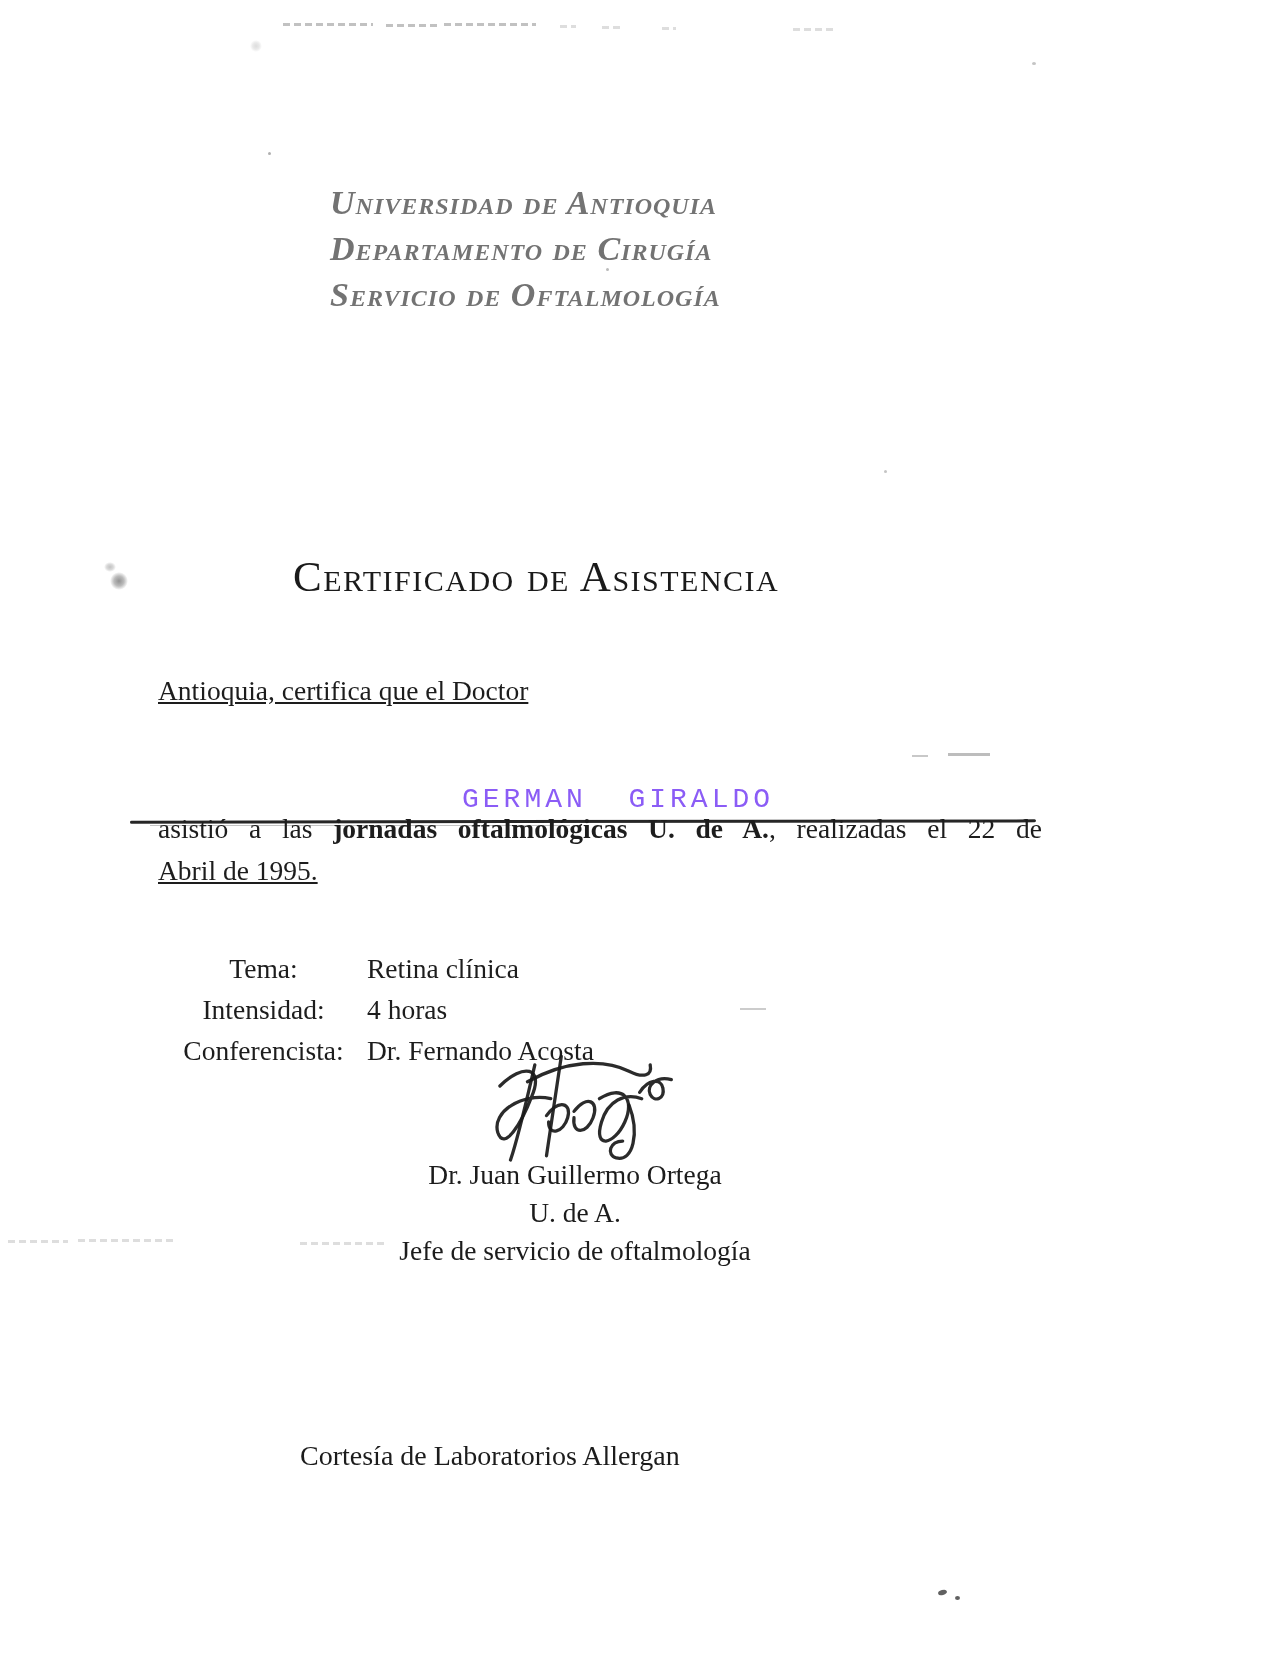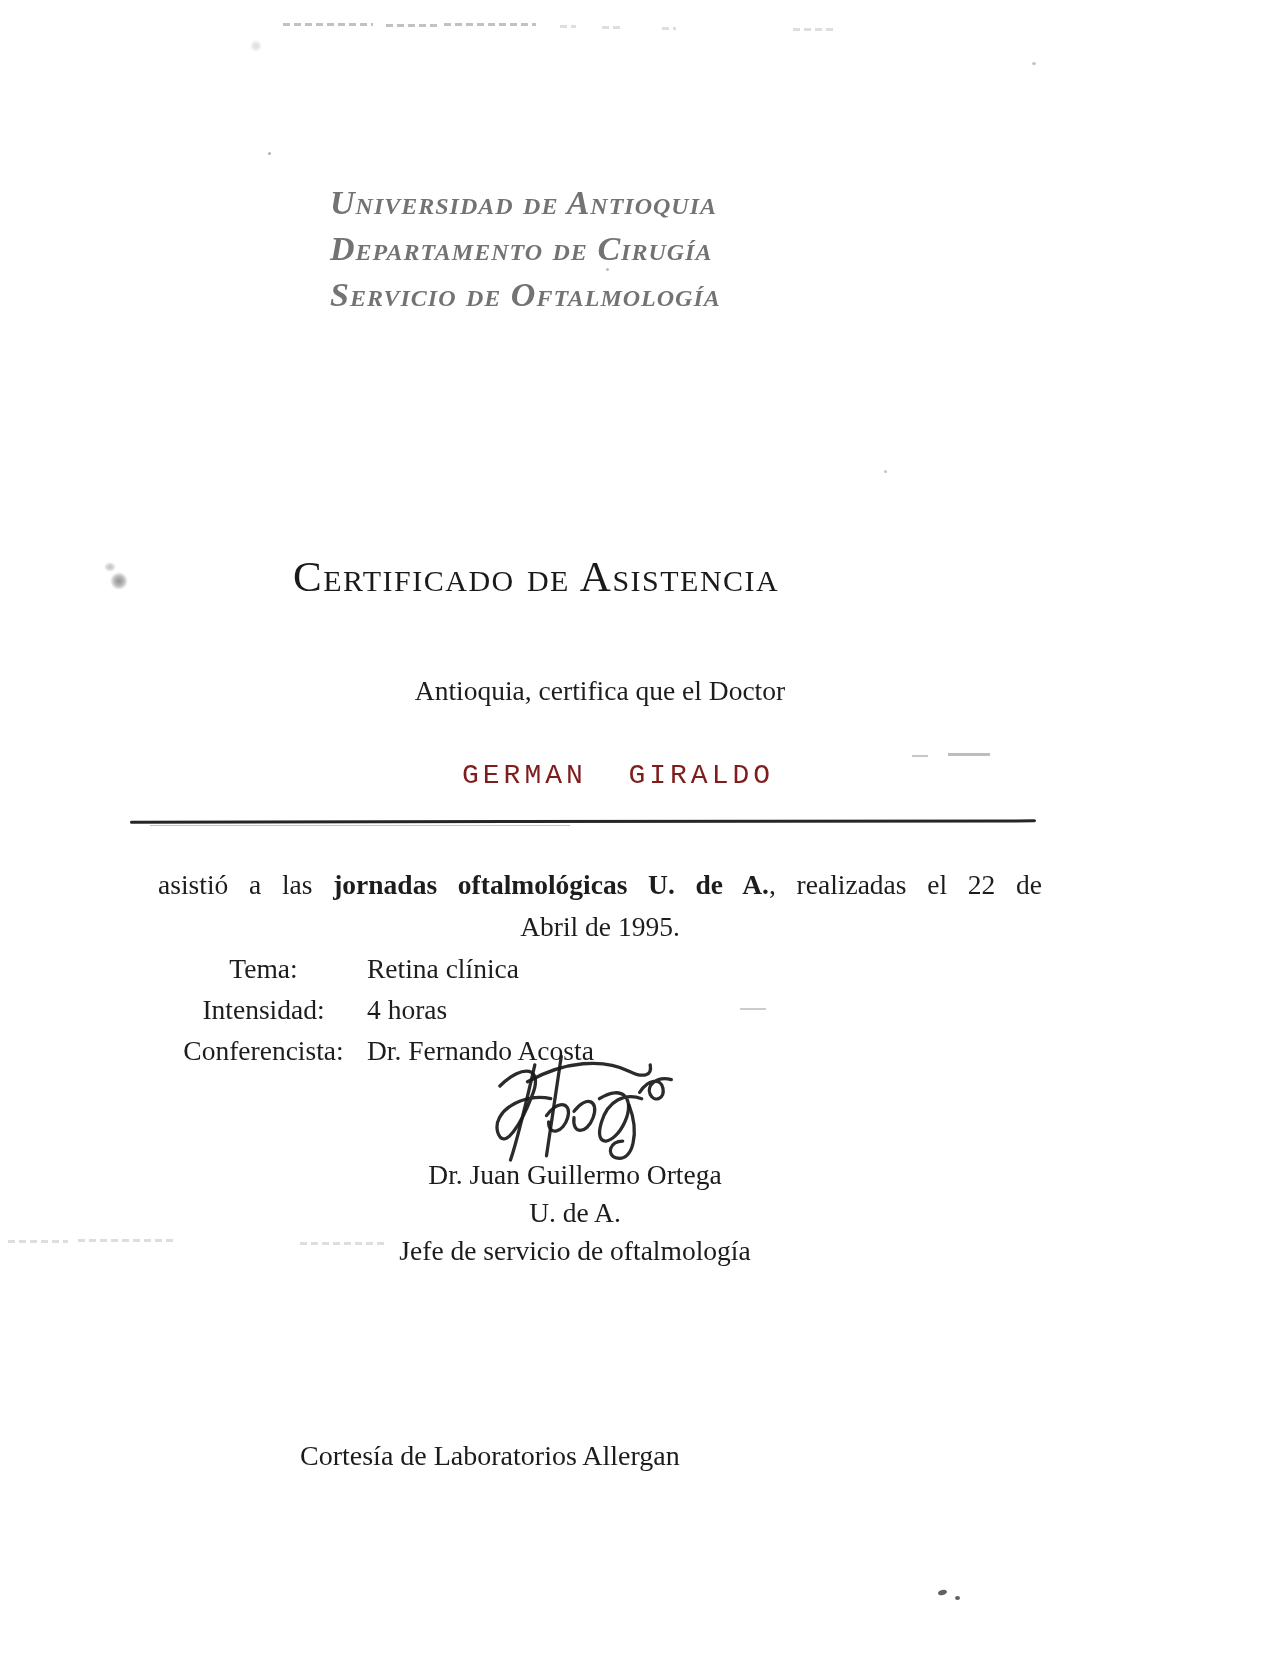--- a/index.html
+++ b/index.html
@@ -36,30 +36,30 @@
   
   .para{
     position:absolute;left:158px;width:884px;
     font-size:27.5px;line-height:42px;color:#1d1d1d;
   }
   .para .just{
     text-align:justify;
     text-align-last:justify;
     white-space:nowrap;
   }
-  .para .plain{text-align:center;}
+  .para .plain{text-align:left;text-decoration:underline;}
   .p-intro{top:670px;}
-  .p-attend{top:864px;}
+  .p-attend{top:808px;}
   .bold{font-weight:bold;}
   
   .typed-name{
-    position:absolute;left:462px;top:760px;
+    position:absolute;left:462px;top:784px;
     font-family:"Liberation Mono","DejaVu Sans Mono",monospace;
     font-size:28px;letter-spacing:4px;
-    white-space:pre;color:#7f1d1d;
+    white-space:pre;color:#8b5cf6;
   }
   .name-rule{
     position:absolute;left:130px;top:820px;width:906px;height:3px;
     background:#262626;transform:rotate(-0.08deg);
     border-radius:2px;
   }
   .name-rule-shadow{
     position:absolute;left:150px;top:825px;width:420px;height:1px;
     background:#8a8a8a;opacity:.5;
   }

